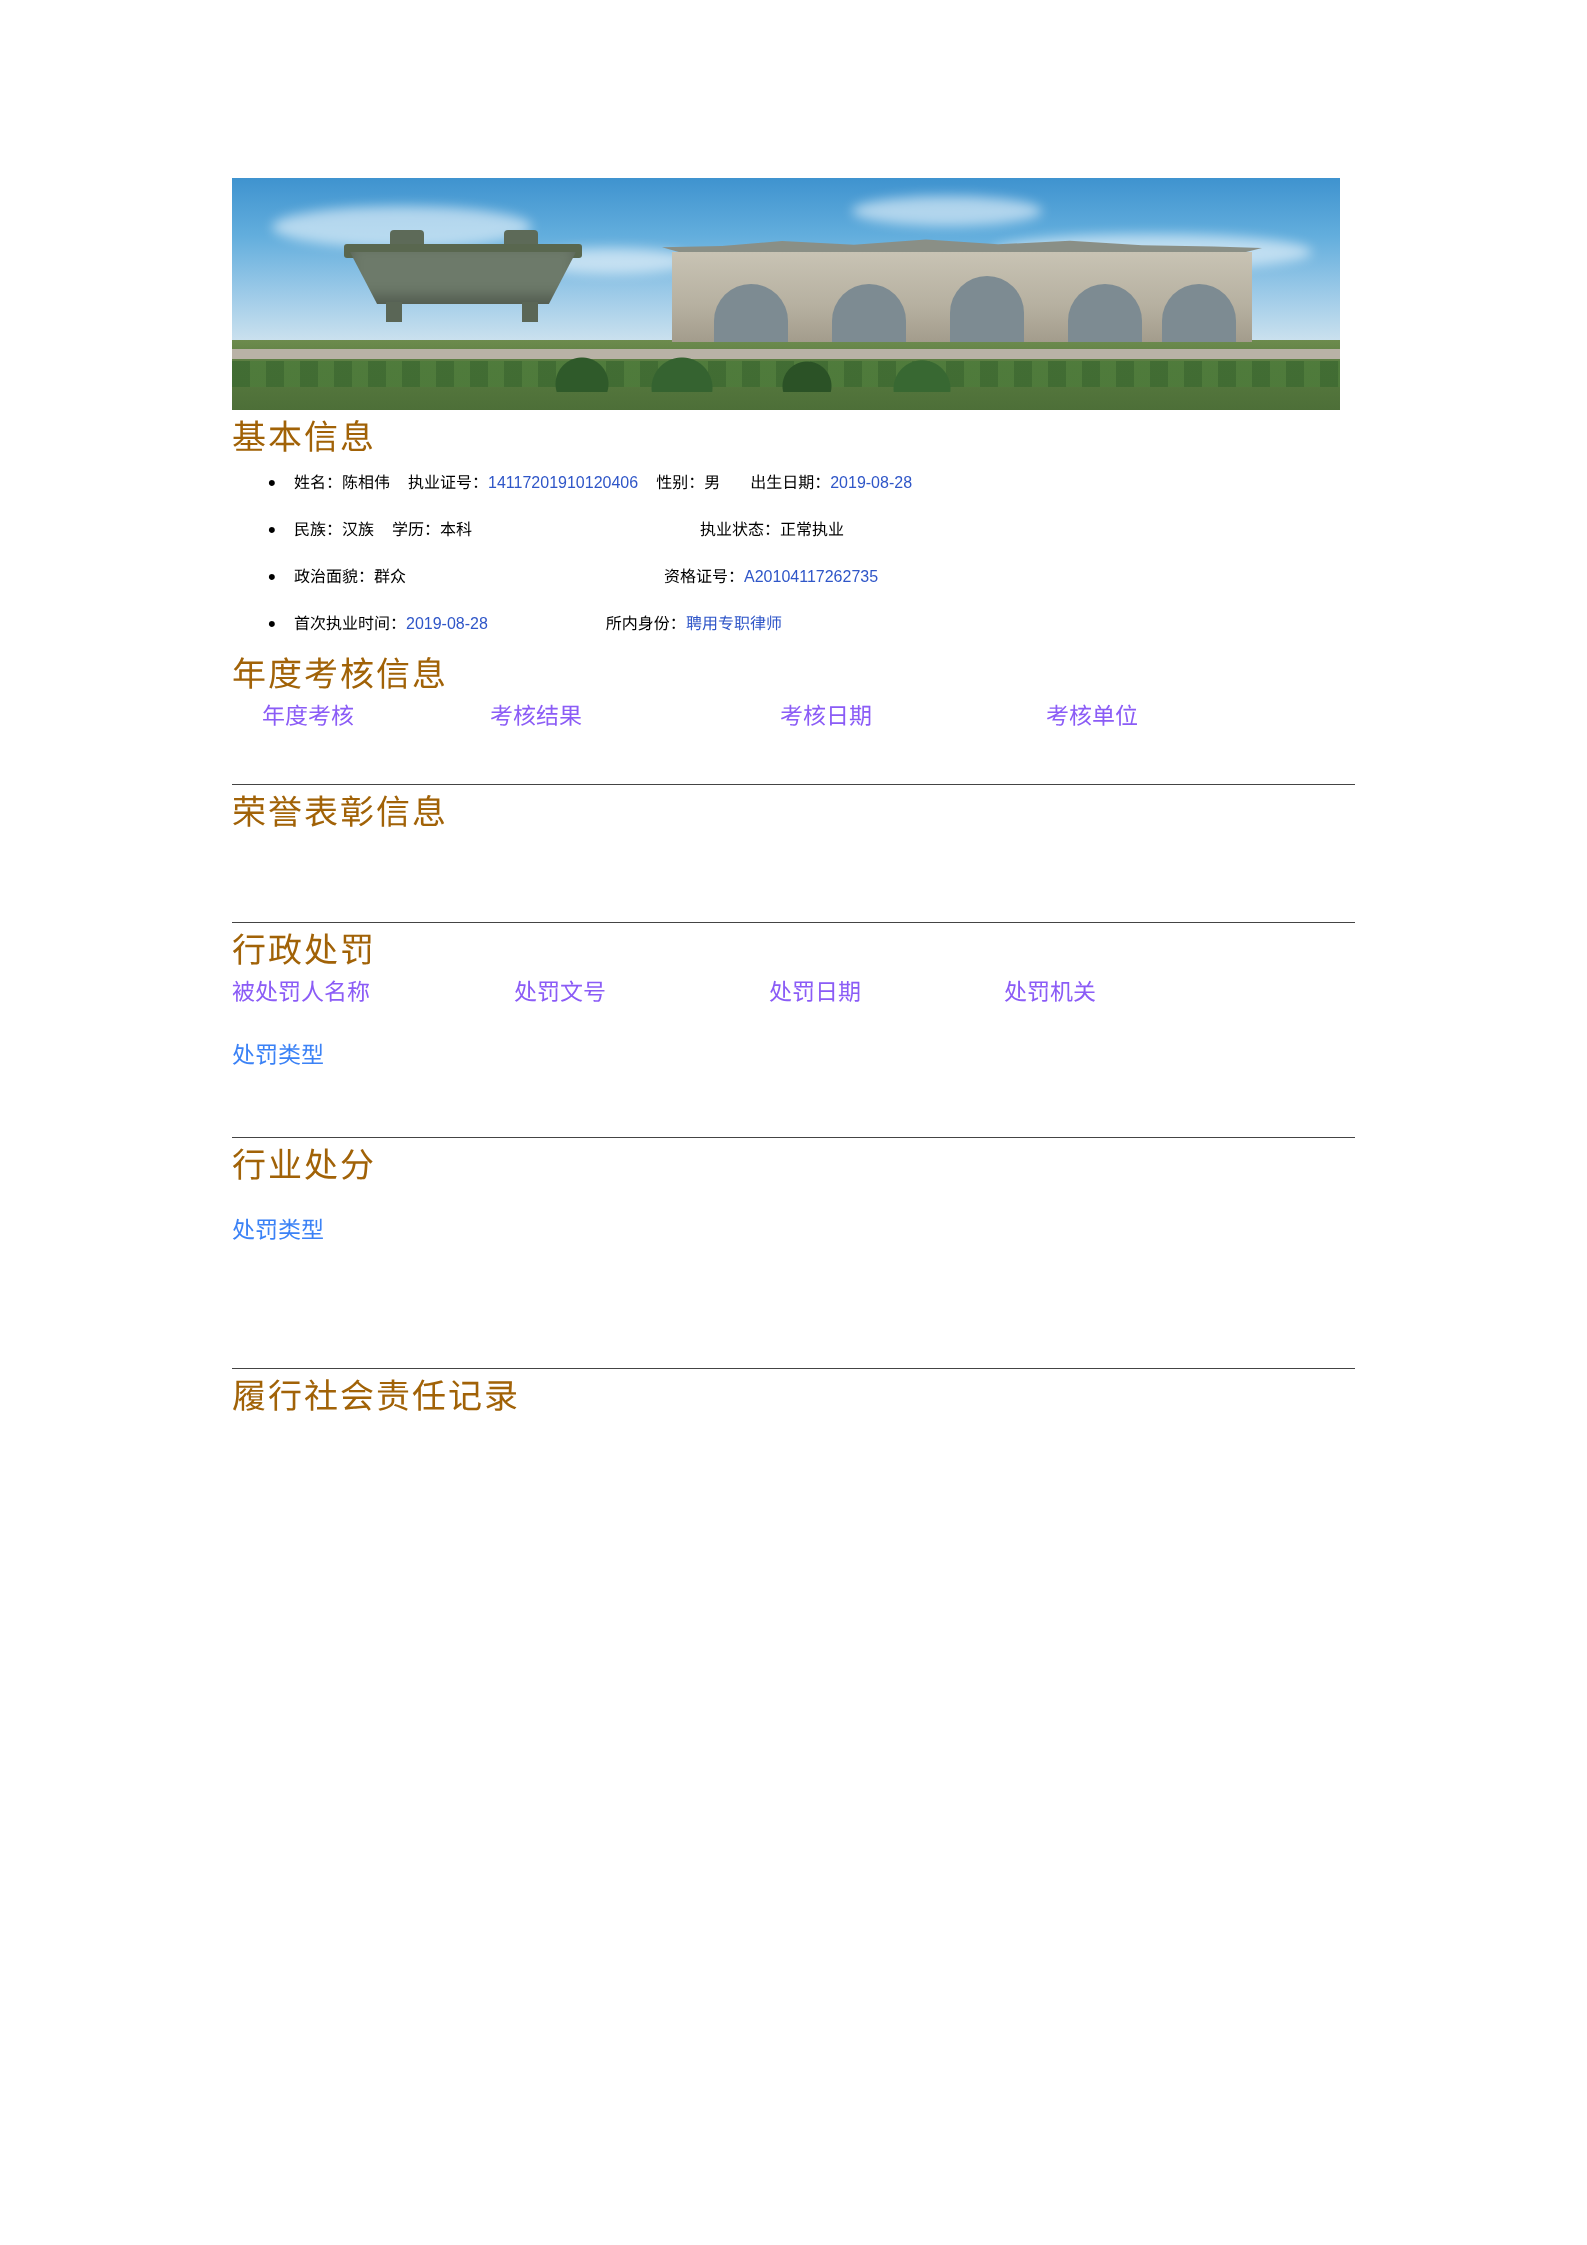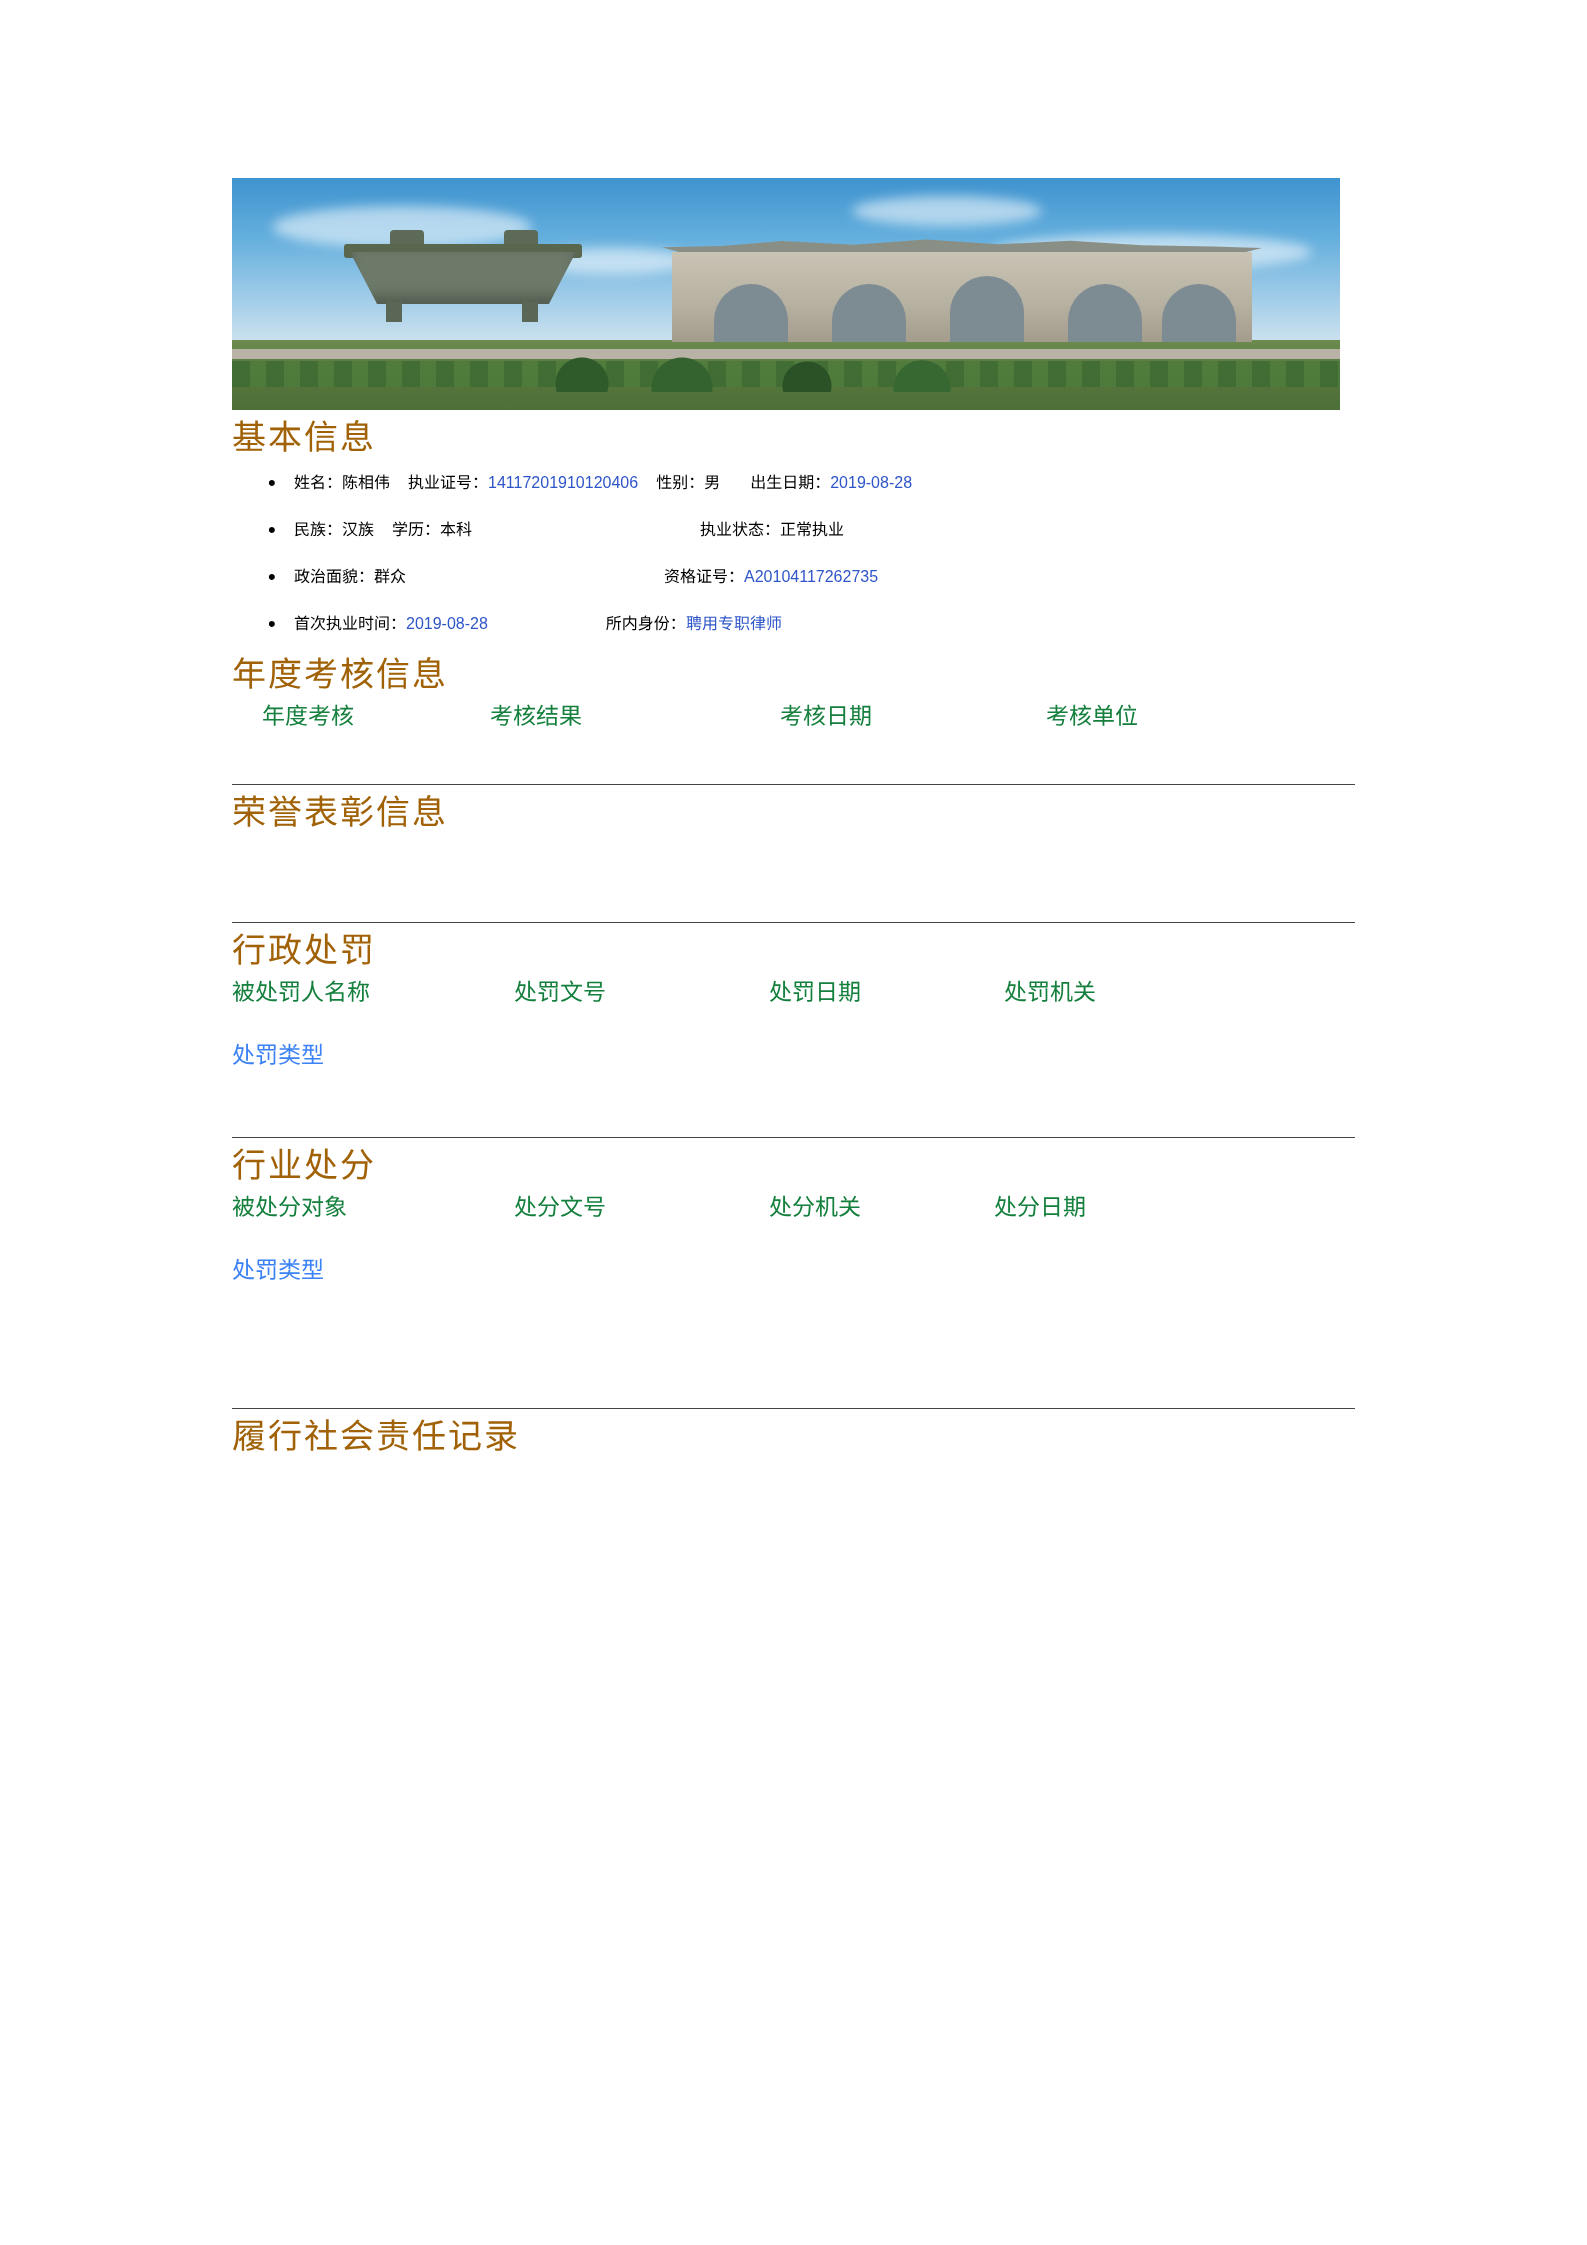--- a/index.html
+++ b/index.html
@@ -197,21 +197,21 @@
   .lbl { color: #000; }
   .val { color: #000; }
   .val-blue { color: #2f56c8; }
   .sp-lg { display: inline-block; width: 30px; }
   .sp-md { display: inline-block; width: 18px; }
   .col2 { display: inline-block; width: 228px; }
 
   .table-head {
     display: flex;
     font-size: 23px;
-    color: #15803d;
+    color: #8b5cf6;
     line-height: 40px;
   }
   .table-head span { white-space: nowrap; }
 
   .hr {
     border: 0;
     border-top: 1px solid #444;
     margin: 0;
   }
   .hr-annual { margin-top: 48px; }
@@ -327,26 +327,20 @@
         <span>处罚日期</span>
         <span>处罚机关</span>
       </div>
       <div class="sub-row">处罚类型</div>
     </div>
     <hr class="hr hr-admin">
 
     <h2 class="section-title title-industry">行业处分</h2>
 
     <div>
-      <div class="table-head industry-head">
-        <span>被处分对象</span>
-        <span>处分文号</span>
-        <span>处分机关</span>
-        <span>处分日期</span>
-      </div>
       <div class="sub-row">处罚类型</div>
     </div>
     <hr class="hr hr-industry">
 
     <h2 class="section-title title-social">履行社会责任记录</h2>
 
   </div>
 </div>
 
 </body></html>

